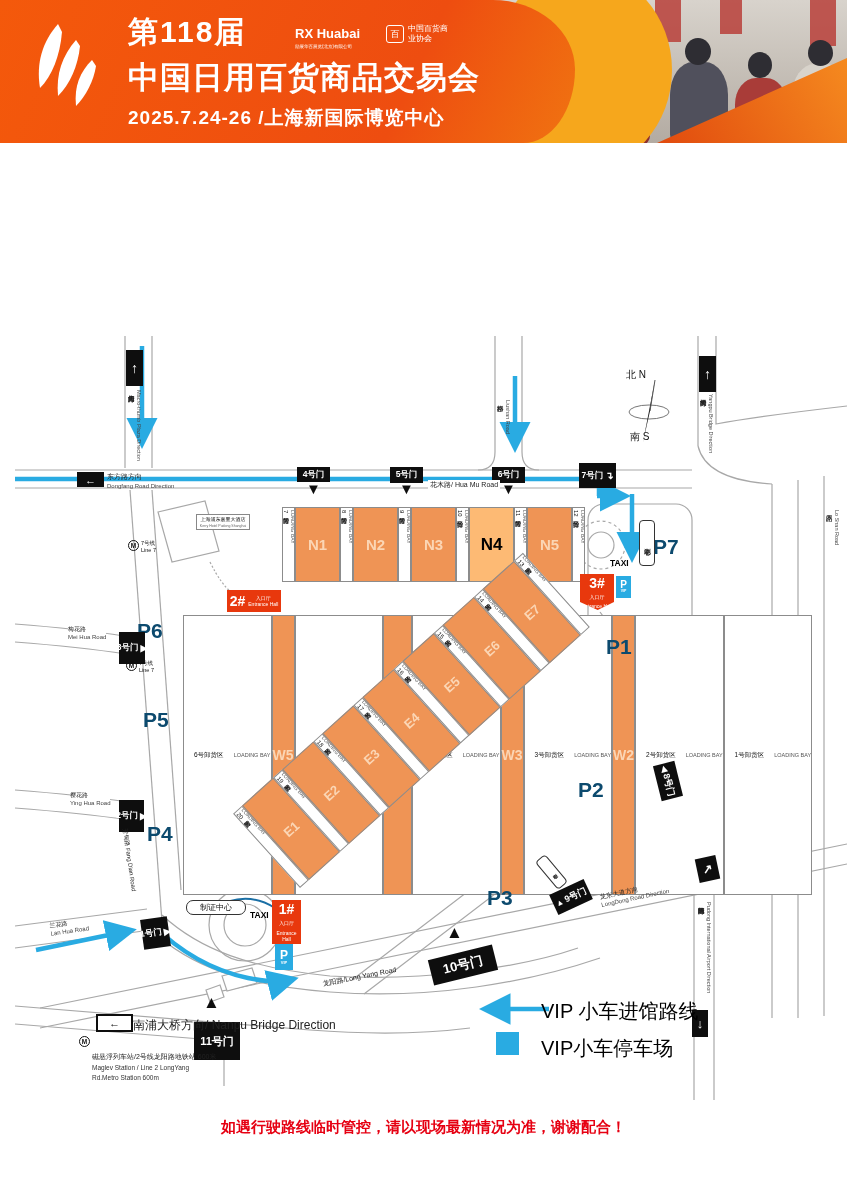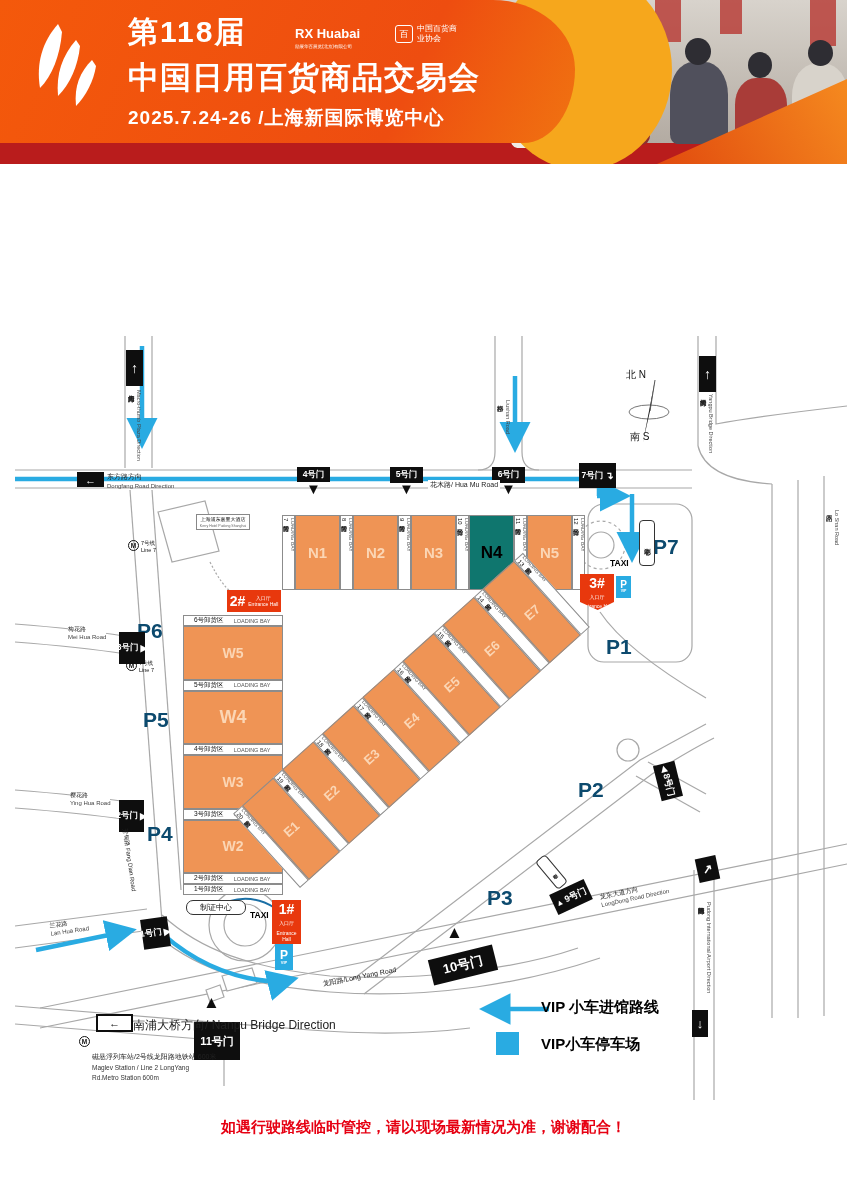--- a/index.html
+++ b/index.html
@@ -1,62 +1,62 @@
 <!DOCTYPE html>
 <html><head>
 <meta charset="utf-8">
 <style>
   html,body{margin:0;padding:0;background:#fff}
   .page{position:relative;width:847px;height:1197px;background:#fff;overflow:hidden;
         font-family:"Liberation Sans",sans-serif;color:#111}
 
   
-  .hdr{position:absolute;left:0;top:0;width:847px;height:164px;overflow:hidden;background:#b91c1c}
+  .hdr{position:absolute;left:0;top:0;width:847px;height:143px;overflow:hidden;background:#be185d}
   .photo{position:absolute;left:420px;top:0;width:427px;height:143px;background:linear-gradient(180deg,#d8d3cc,#b3aba2)}
   .ph{position:absolute;border-radius:40% 40% 12% 12%}
   .head{position:absolute;border-radius:50%;background:#2e2d33}
   .banner{position:absolute;background:#b8403a;opacity:.85}
   .blob{position:absolute;left:492px;top:-30px;width:180px;height:200px;background:#f6a71c;border-radius:50%}
   .hdr-orange{position:absolute;left:0;top:0;width:575px;height:143px;
       background:linear-gradient(115deg,#f4590b,#ee4d10 70%,#f07311);
       border-top-right-radius:190px 160px;border-bottom-right-radius:120px 170px}
   .hdr-tri{position:absolute;right:0;bottom:0;width:190px;height:85px;
       background:linear-gradient(60deg,#e14a0e,#f58a1f);clip-path:polygon(100% 0,100% 100%,0 100%)}
   .hdr-text{position:absolute;left:128px;top:12px;color:#fff}
   .edition{font-size:30px;font-weight:bold;letter-spacing:2px}
   .hdr-title{font-size:31px;font-weight:bold;letter-spacing:1px;margin-top:4px}
   .hdr-date{font-size:19px;font-weight:bold;margin-top:6px;letter-spacing:1px}
-  .hdr-logos{position:absolute;left:295px;top:24px;display:flex;gap:35px;color:#fff;align-items:flex-start}
+  .hdr-logos{position:absolute;left:295px;top:24px;display:flex;gap:26px;color:#fff;align-items:flex-start}
   .logo1-name{font-size:13px;font-weight:bold}
   .logo1-sub{font-size:4.5px;display:block;margin-top:2px}
   .logo2{display:flex;gap:4px;align-items:center}
   .logo2-mark{width:16px;height:16px;border:1px solid #fff;border-radius:3px;display:flex;
       align-items:center;justify-content:center;font-size:9px}
   .logo2-name{font-size:8px;width:40px;line-height:1.25}
   .hlogo{position:absolute;left:28px;top:22px}
 
   
   .titleblock{position:absolute;left:0;top:162px;width:847px;text-align:center}
   .titleblock h1{margin:0;font-size:54px;font-weight:bold;letter-spacing:2px}
   .titleblock h2{margin:6px 0 0 0;font-size:24px;font-weight:bold;letter-spacing:3px}
 
   
   .map{position:absolute;left:0;top:330px;width:847px;height:770px}
   .map svg{position:absolute;left:0;top:0}
 
   .row{position:absolute;display:flex}
-  .col{position:absolute;display:flex;flex-direction:column}
+  .col{position:absolute;display:flex;flex-direction:row}
   .vbay{flex:0 0 13px;width:13px;border:1px solid #8c8c8c;background:#fff;overflow:hidden;
         display:flex;justify-content:center;padding-top:2px;box-sizing:border-box}
   .vbay span{writing-mode:vertical-lr;font-size:6px;line-height:1.15;color:#111}
   .vbay .ben{font-size:5px;color:#555}
   .hall{border:1px solid #8c8c8c;display:flex;align-items:center;justify-content:center;
         font-weight:bold;box-sizing:border-box}
   .o{background:#EF9455;color:#fbd6b5}
-  .wht{background:#0f766e;color:#000}
+  .wht{background:#fdba74;color:#000}
   .hbay{flex:0 0 11px;border:1px solid #8c8c8c;background:#fff;display:flex;align-items:center;
         gap:10px;padding-left:10px;font-size:6.5px;box-sizing:border-box;white-space:nowrap}
   .hbay .ben{font-size:5.5px;color:#555}
 
   .plabel{position:absolute;font-size:21px;font-weight:bold;color:#0c4a6e}
   .gate{position:absolute;background:#0e0e0e;color:#fff;font-weight:bold;display:flex;
         align-items:center;justify-content:center;white-space:nowrap;gap:2px}
   .tri{position:absolute;color:#0e0e0e;font-size:15px;line-height:1;font-weight:bold}
   .dsign{position:absolute;background:#0e0e0e;color:#fff;display:flex;align-items:center;
          justify-content:center;font-weight:bold}
@@ -74,21 +74,21 @@
   .mico{width:11px;height:11px;border:1.5px solid #111;border-radius:50%;display:flex;
         align-items:center;justify-content:center;font-size:6.5px;font-weight:bold;box-sizing:border-box}
   .metro{position:absolute;display:flex;gap:2px;align-items:flex-start}
   .metro .mtxt{font-size:5.5px;line-height:1.2}
   .vlab{position:absolute;display:flex;gap:1px}
   .vlab span{writing-mode:vertical-lr;font-size:6.5px;color:#222;line-height:1.1}
   .vlab .en{font-size:5.5px;color:#444}
   .rlab{position:absolute;font-size:7px;color:#222;line-height:1.3;white-space:nowrap}
   .rlab .en{font-size:6px;color:#444}
   .compass-lab{position:absolute;font-size:10px;font-weight:normal;color:#111}
-  .leg-txt{position:absolute;font-size:15px;font-weight:bold;color:#000}
+  .leg-txt{position:absolute;font-size:20px;font-weight:normal;color:#000}
   .leg-sq{position:absolute;width:23px;height:23px;background:#29ABE2}
   .hotel-lab{position:absolute;border:1px solid #888;background:#fff;padding:1px 2px;
              font-size:5px;line-height:1.2;text-align:center}
   .hotel-lab .en{font-size:3.5px;color:#666}
   .maglev{position:absolute;font-size:7px;color:#222;line-height:1.5}
   .maglev .en{font-size:6.5px;color:#333}
 
   
   .notice{position:absolute;left:0;top:1118px;width:847px;text-align:center;
           color:#E60012;font-size:15px;font-weight:bold}
@@ -210,21 +210,21 @@
         <path d="M36,620 L128,601" marker-end="url(#arr)"></path>
         <path d="M152,594 C180,622 210,640 248,648 C268,652 282,652 290,650" marker-end="url(#arr)"></path>
         <path d="M549,679 L488,679" marker-end="url(#arr)"></path>
       </g>
       <path d="M213,579 Q245,559 275,578" stroke="#1a6fa5" stroke-width="2" fill="none"></path>
     </svg>
 
     <div class="compass-lab" style="left:626px;top:38px">北 N</div>
     <div class="compass-lab" style="left:630px;top:100px">南 S</div>
 
-    <div class="row" style="left:282px;top:185px;width:303px;height:75px">
+    <div class="row" style="left:282px;top:177px;width:303px;height:75px">
       <div class="vbay">
           <span>7号卸货区</span>
           <span class="ben">LOADING BAY</span>
         </div>
       <div class="hall o" style="flex:1;font-size:15px">N1</div>
       <div class="vbay">
           <span>8号卸货区</span>
           <span class="ben">LOADING BAY</span>
         </div>
       <div class="hall o" style="flex:1;font-size:15px">N2</div>

